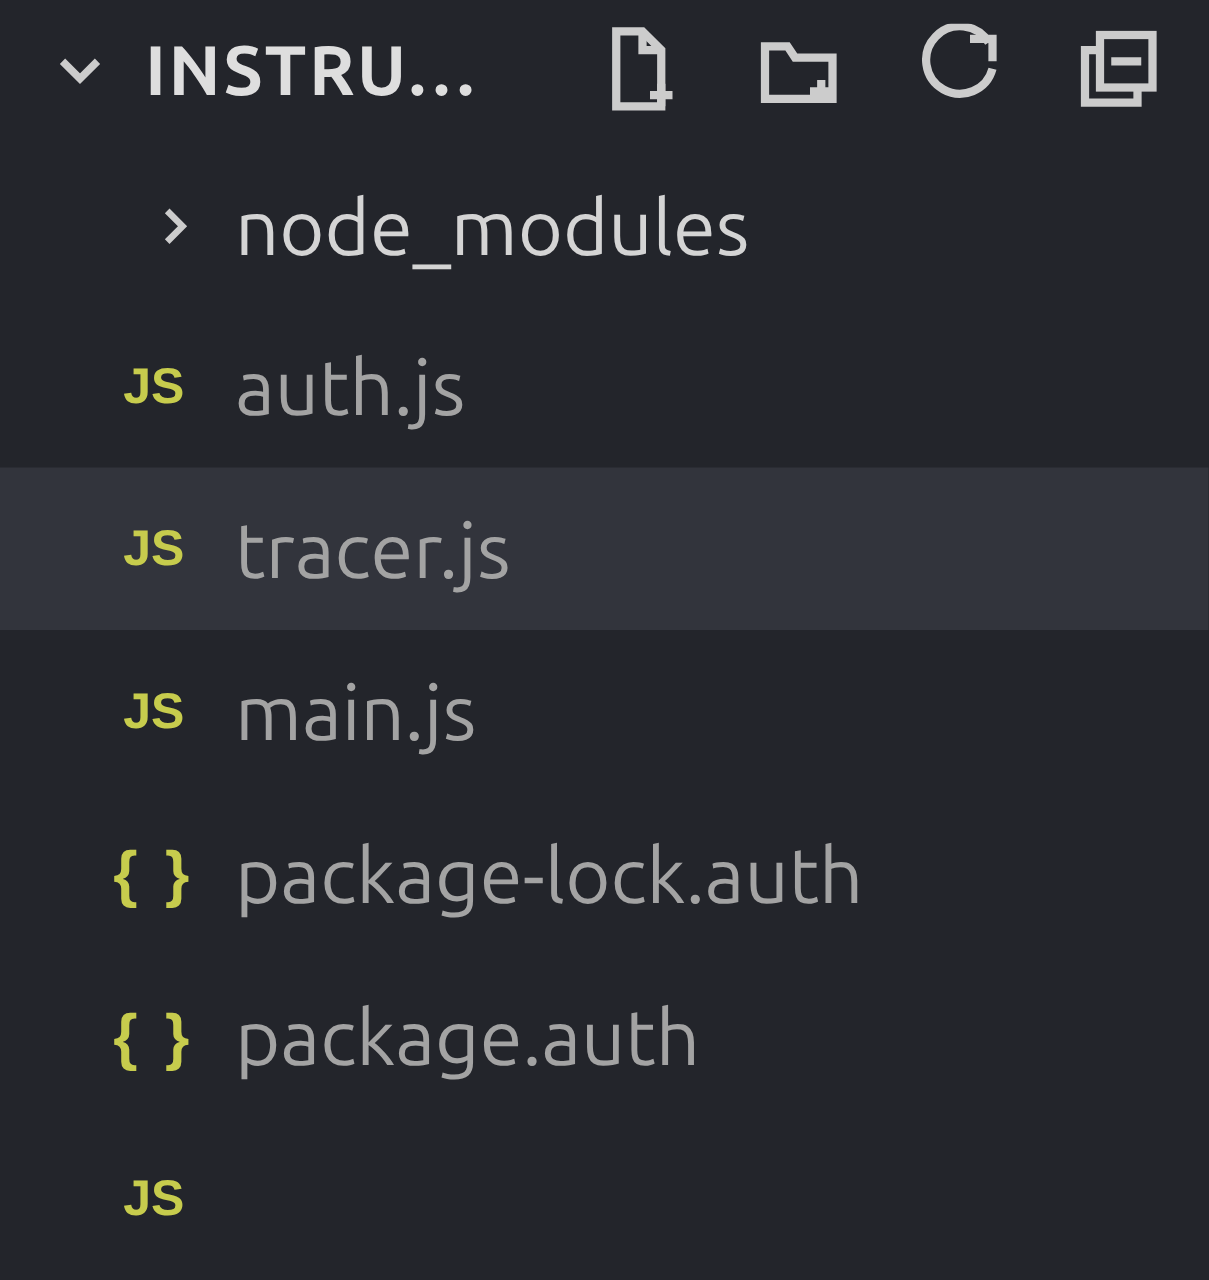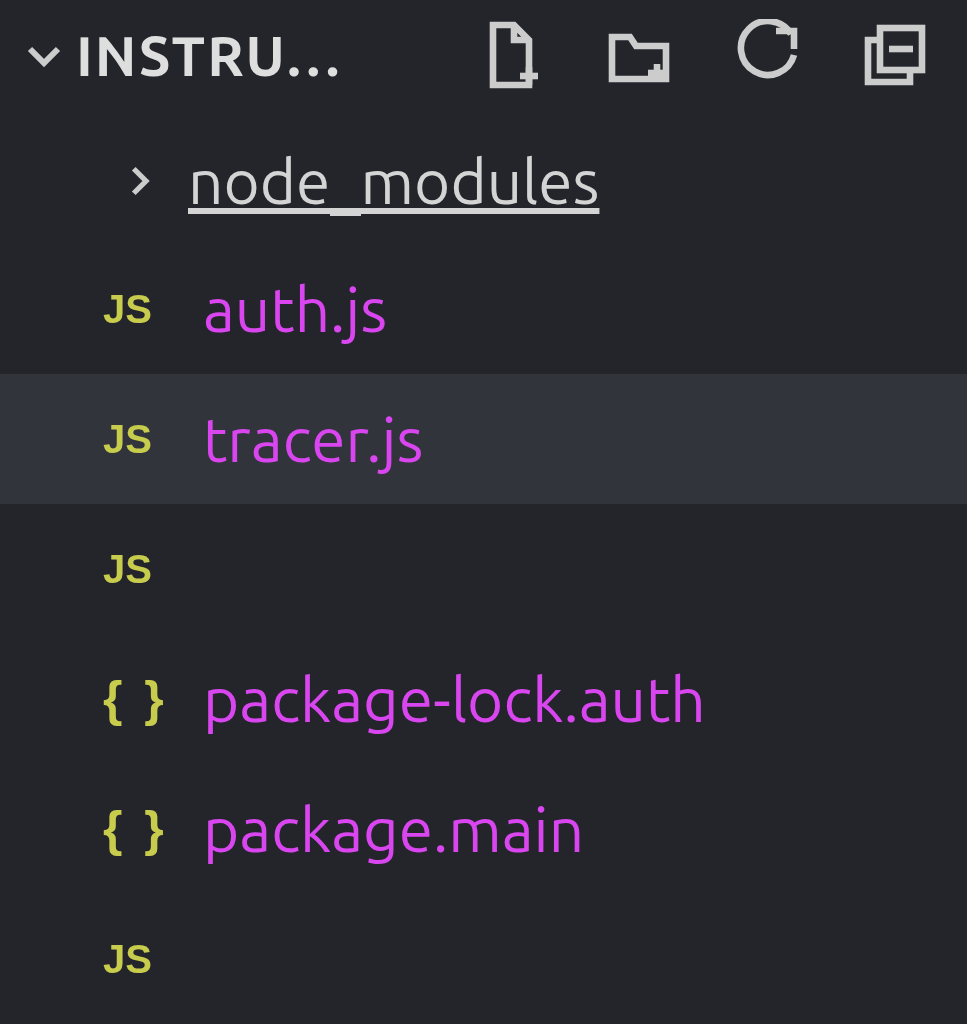--- a/index.html
+++ b/index.html
@@ -8,22 +8,22 @@
       color: #cccccc;
       font-family: "Segoe UI", Ubuntu, "Helvetica Neue", Arial, sans-serif;
       width: 967px;
       height: 1024px;
       overflow: hidden;
     }
     .explorer-header {
       display: flex;
       align-items: center;
       height: 110px;
-      padding: 0 20px 0 14px;
-      gap: 2px;
+      padding: 0 20px 0 34px;
+      gap: 22px;
     }
     .chevron-down {
       display: inline-flex;
       align-items: center;
       justify-content: center;
       width: 60px;
       flex-shrink: 0;
     }
     .chevron-down svg { width: 48px; height: 48px; stroke: #cccccc; }
     .project-title {
@@ -60,40 +60,38 @@
       align-items: center;
       height: 130px;
       padding-left: 88px;
       cursor: pointer;
     }
     .tree-item.selected {
       background: #32343c;
     }
     .file-icon {
       width: 70px;
-      text-align: left;
+      text-align: center;
       margin-right: 30px;
       font-weight: 800;
       font-size: 40px;
       letter-spacing: 0px;
       font-family: "Segoe UI", Arial, sans-serif;
       flex-shrink: 0;
-      margin-left: 15px;
     }
     .file-icon.js { color: #c7cc4d; }
     .file-icon.json { color: #c7cc4d; font-size: 50px; letter-spacing: 4px; }
     .item-label {
       font-size: 62px;
-      color: #d946ef;
+      color: #a3a3a3;
       white-space: nowrap;
     }
     .folder-label {
       font-size: 62px;
       color: #d4d4d4;
-      text-decoration: underline;
     }
     .folder-row {
       display: flex;
       align-items: center;
       height: 126px;
       padding-left: 112px;
       cursor: pointer;
     }
     .folder-row .chev {
       width: 54px;
@@ -159,26 +157,27 @@
       <div class="tree-item">
         <span class="file-icon js">JS</span>
         <span class="item-label">auth.js</span>
       </div>
       <div class="tree-item selected">
         <span class="file-icon js">JS</span>
         <span class="item-label">tracer.js</span>
       </div>
       <div class="tree-item">
         <span class="file-icon js">JS</span>
+        <span class="item-label">main.js</span>
       </div>
       <div class="tree-item">
         <span class="file-icon json">{ }</span>
         <span class="item-label">package-lock.auth</span>
       </div>
       <div class="tree-item">
         <span class="file-icon json">{ }</span>
-        <span class="item-label">package.main</span>
+        <span class="item-label">package.auth</span>
       </div>
       <div class="tree-item">
         <span class="file-icon js">JS</span>
       </div>
     </div>
 </div>
 
 </body></html>

